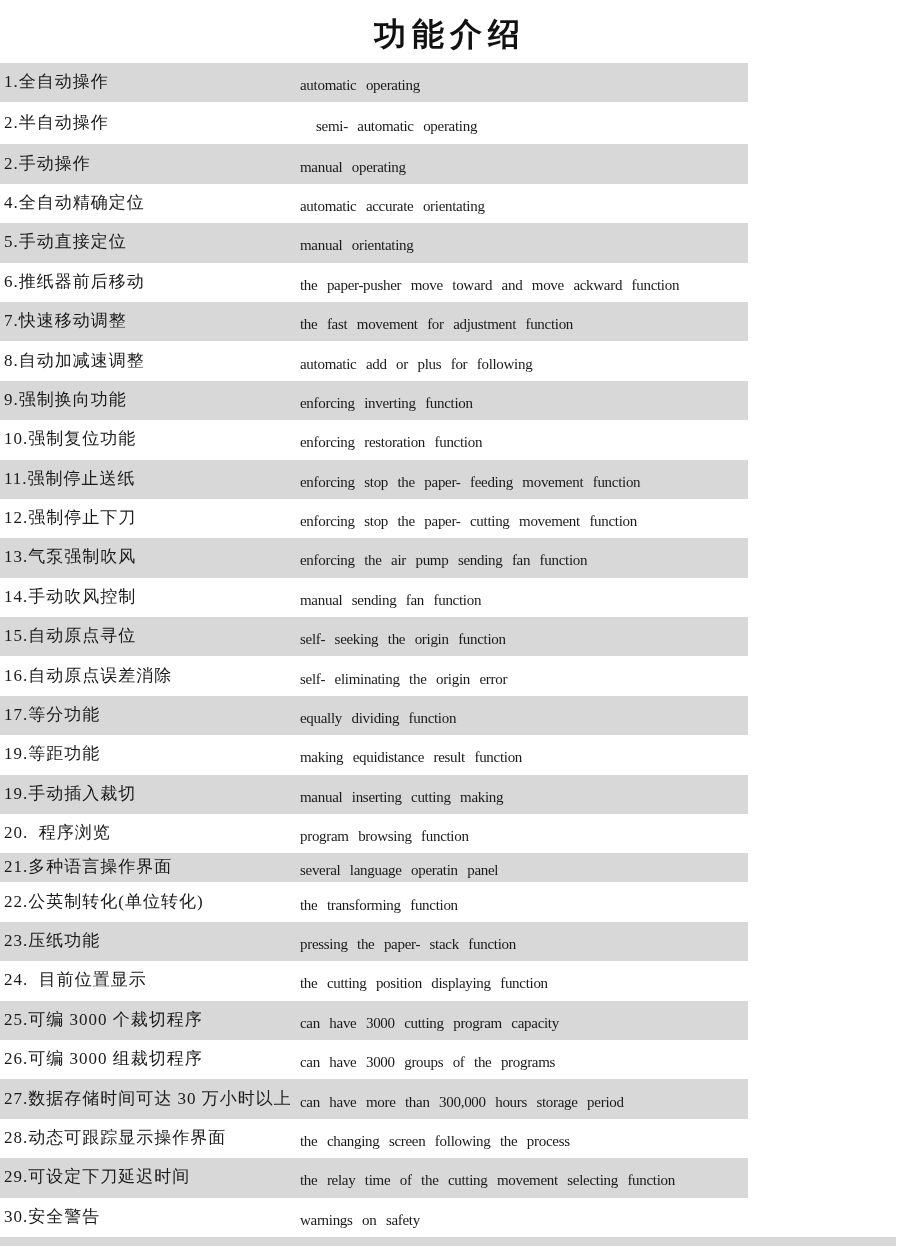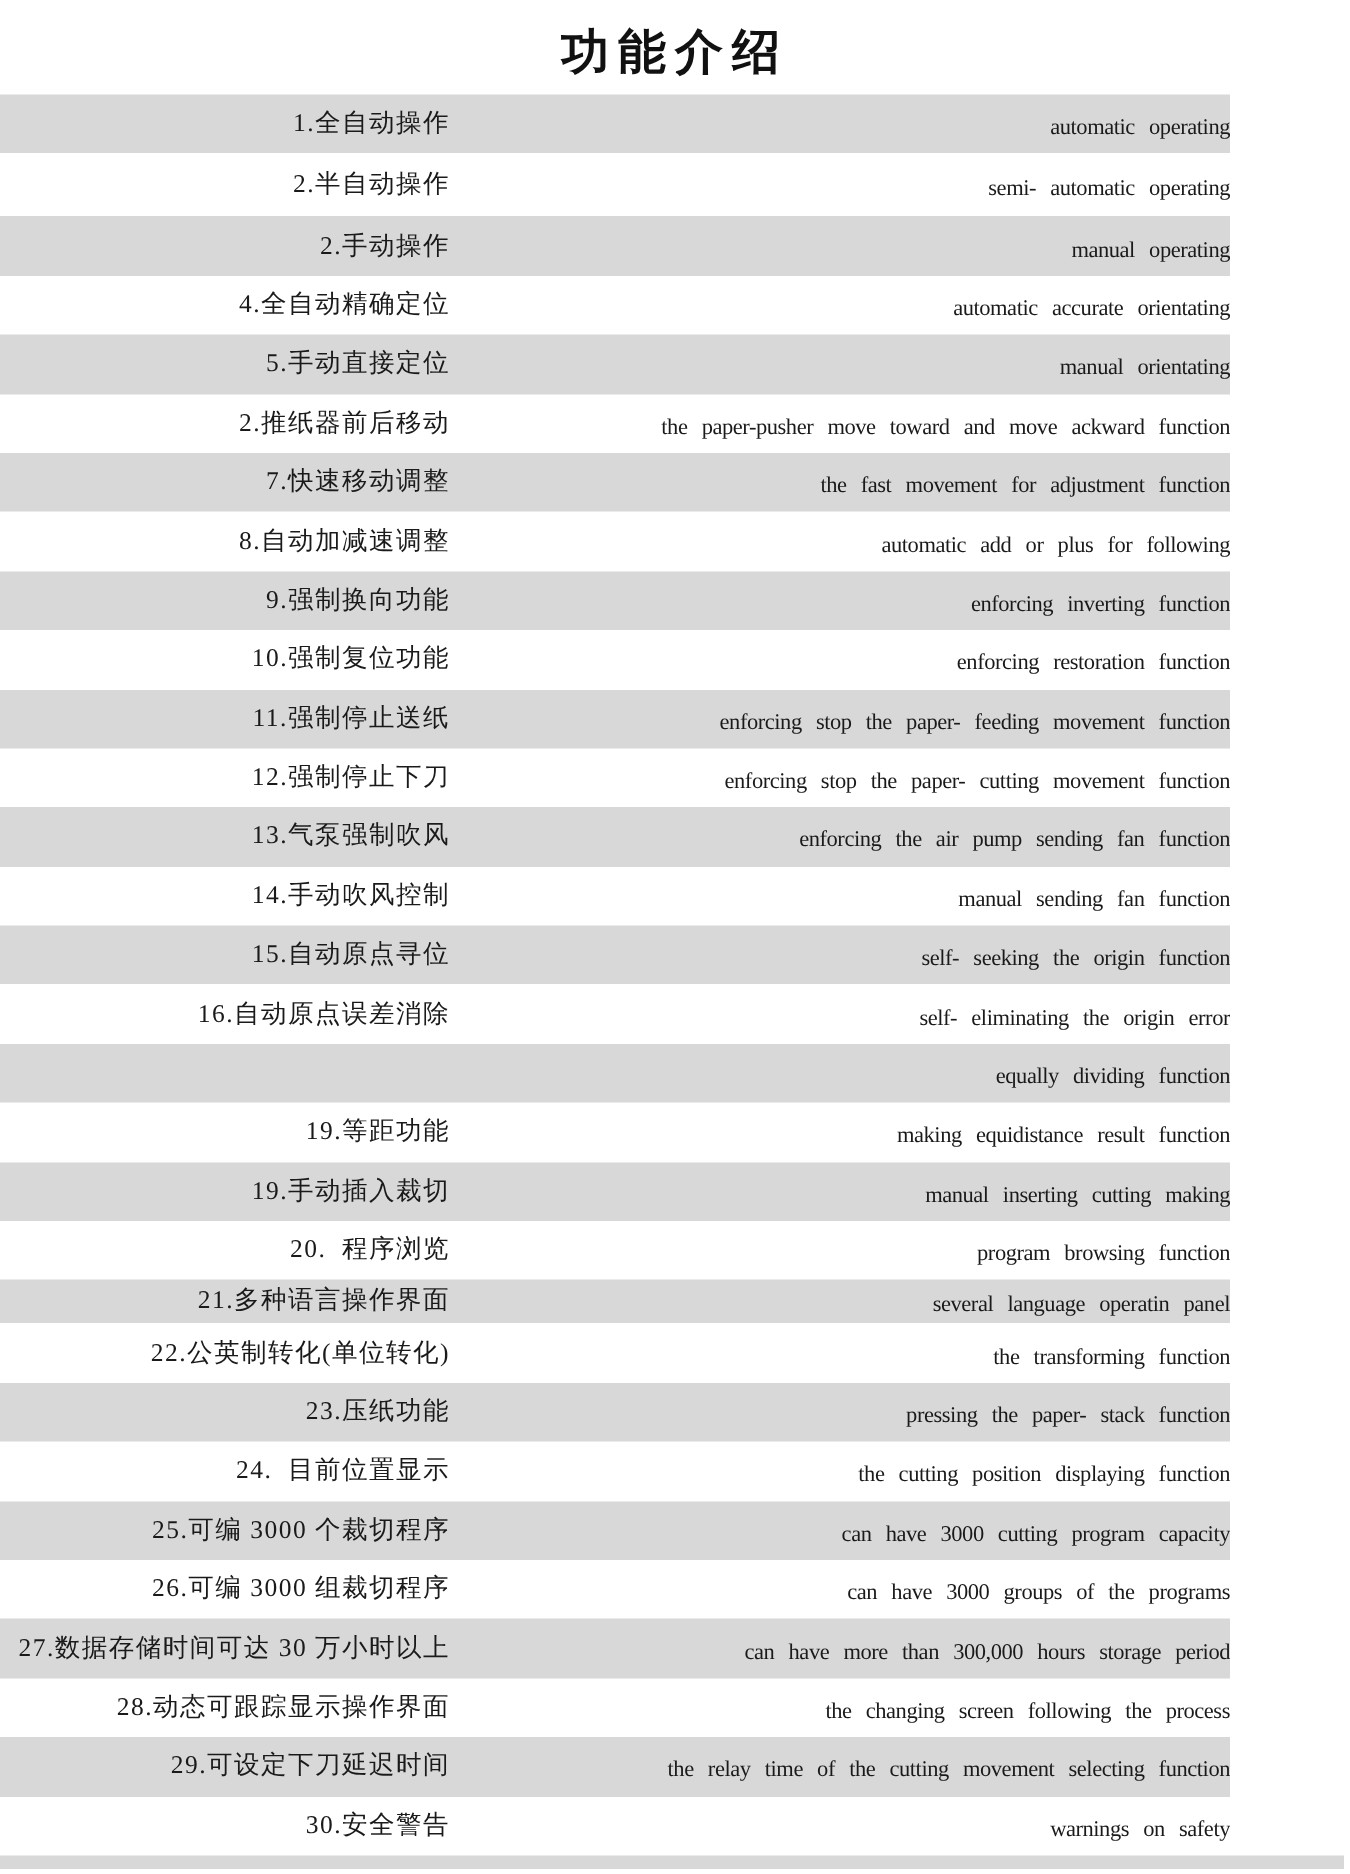--- a/index.html
+++ b/index.html
@@ -24,22 +24,21 @@
     font-weight: bold;
     letter-spacing: 6px;
     font-family: "Liberation Sans", sans-serif;
     color: #111;
   }
   .table { width: 900px; }
   .row {
     display: flex;
     align-items: center;
     height: 39.4px;
-    width: 820px;
-    text-align: right;
+    width: 748px;
   }
   .row.gray { background: var(--stripe); }
   .row.tall { height: 42px; gap: 16px; }
   .row.short { height: 29px; }
   .cell { white-space: pre; overflow: hidden; }
   .zh {
     width: 300px;
     flex-shrink: 0;
     padding-left: 4px;
     font-size: 17px;
@@ -86,21 +85,21 @@
     <div class="cell zh">4.全自动精确定位</div>
     <div class="cell en">automatic accurate orientating</div>
   </div>
 
   <div class="row gray">
     <div class="cell zh">5.手动直接定位</div>
     <div class="cell en">manual orientating</div>
   </div>
 
   <div class="row">
-    <div class="cell zh">2.推纸器前后移动</div>
+    <div class="cell zh">6.推纸器前后移动</div>
     <div class="cell en">the paper-pusher move toward and move ackward function</div>
   </div>
 
   <div class="row gray">
     <div class="cell zh">7.快速移动调整</div>
     <div class="cell en">the fast movement for adjustment function</div>
   </div>
 
   <div class="row">
     <div class="cell zh">8.自动加减速调整</div>
@@ -141,20 +140,21 @@
     <div class="cell zh">15.自动原点寻位</div>
     <div class="cell en">self- seeking the origin function</div>
   </div>
 
   <div class="row">
     <div class="cell zh">16.自动原点误差消除</div>
     <div class="cell en">self- eliminating the origin error</div>
   </div>
 
   <div class="row gray">
+    <div class="cell zh">17.等分功能</div>
     <div class="cell en">equally dividing function</div>
   </div>
 
   <div class="row">
     <div class="cell zh">19.等距功能</div>
     <div class="cell en">making equidistance result function</div>
   </div>
 
   <div class="row gray">
     <div class="cell zh">19.手动插入裁切</div>

